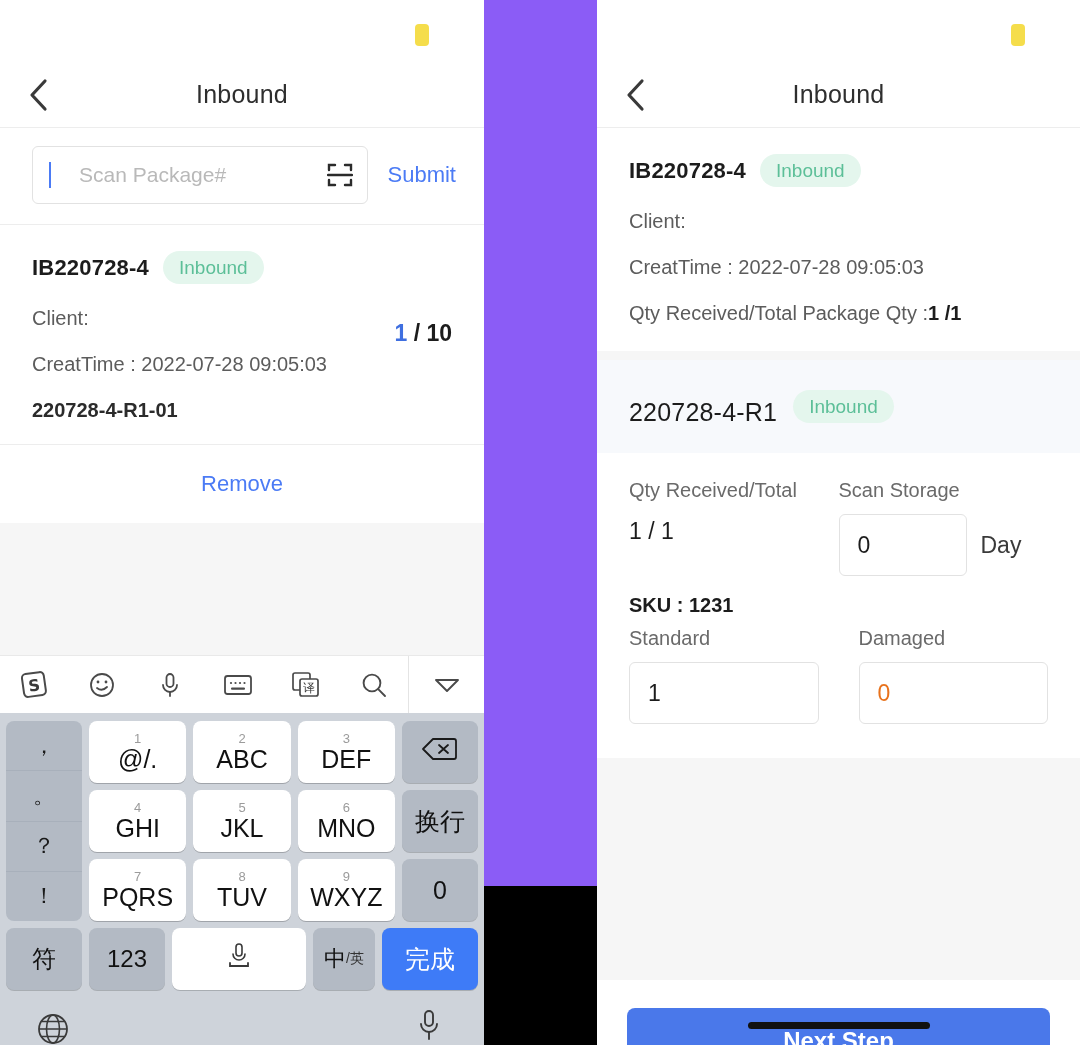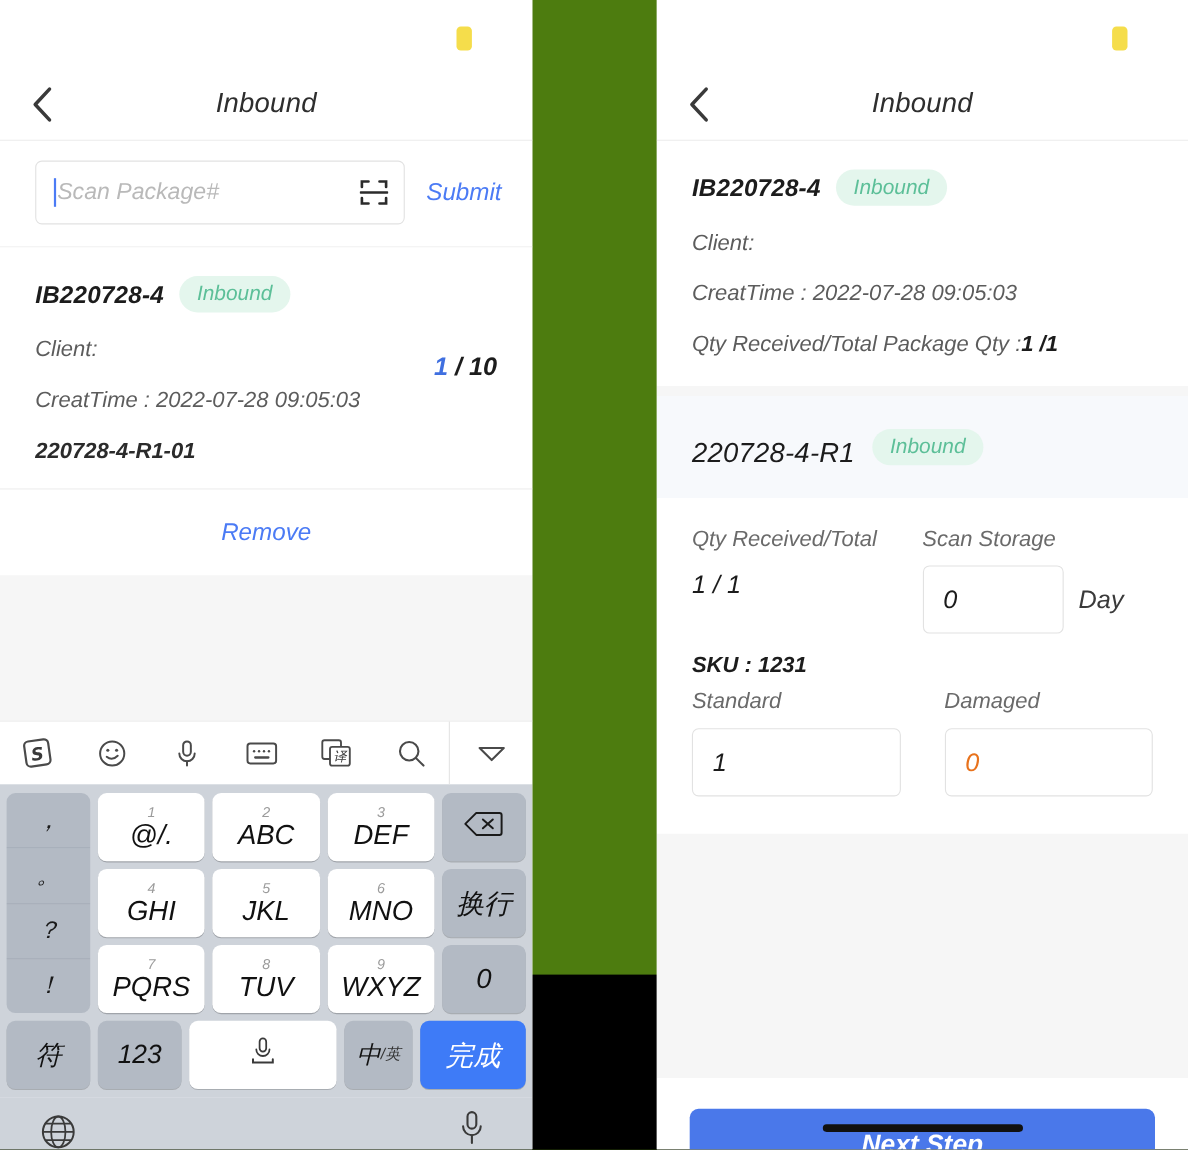--- a/index.html
+++ b/index.html
@@ -2,21 +2,21 @@
 <html><head>
 <meta charset="utf-8">
 <style>
   * { box-sizing: border-box; margin: 0; padding: 0; }
   html, body {
     width: 1080px; height: 1045px;
     background: #000;
     font-family: "Liberation Sans", sans-serif;
     overflow: hidden;
   }
-  .stage { position: relative; width: 1080px; height: 886px; background: #4d7c0f; font-style: italic; }
+  .stage { position: relative; width: 1080px; height: 886px; background: #8b5cf6; }
 
   .panel {
     position: absolute; top: 0; height: 1045px;
     background: #ffffff; overflow: hidden;
   }
   .panel-left  { left: 0;   width: 484px; }
   .panel-right { left: 597px; width: 483px; }
 
   
   .statusbar { position: relative; height: 62px; background: #fff; }
@@ -46,21 +46,21 @@
   }
   .scan-input-wrap {
     flex: 1; height: 58px; border: 1px solid #e2e2e2; border-radius: 6px;
     display: flex; align-items: center; padding: 0 14px 0 16px; background: #fff;
     position: relative;
   }
   .caret {
     width: 2px; height: 26px; background: #4b7bf5; margin-right: 1px; flex: 0 0 auto;
   }
   .scan-placeholder {
-    flex: 1; font-size: 21px; color: #b9b9b9; white-space: nowrap; overflow: hidden;
+    flex: 1; font-size: 21px; color: #b9b9b9; white-space: nowrap; overflow: hidden; padding-left: 27px;
   }
   .scan-icon { width: 26px; height: 26px; flex: 0 0 auto; }
   .submit-link { font-size: 22px; color: #4b7bf5; white-space: nowrap; padding: 6px 2px; }
 
   
   .card { background: #fff; padding: 26px 32px 22px 32px; position: relative; }
   .card-divider { border-bottom: 1px solid #ededed; }
 
   .row-title { display: flex; align-items: center; gap: 14px; }
   .doc-id { font-size: 22px; font-weight: bold; color: #1c1c1c; letter-spacing: .2px; }

